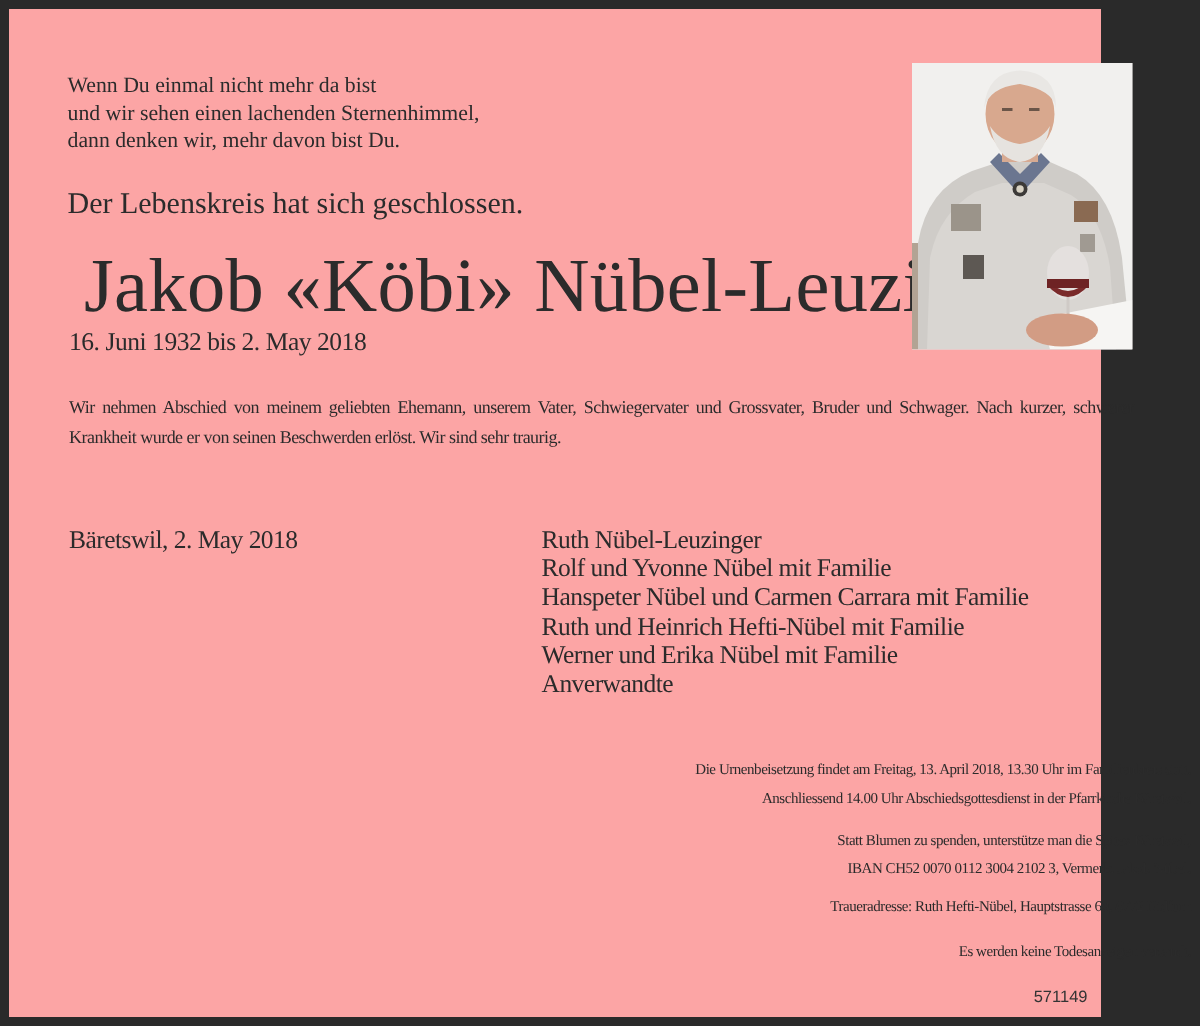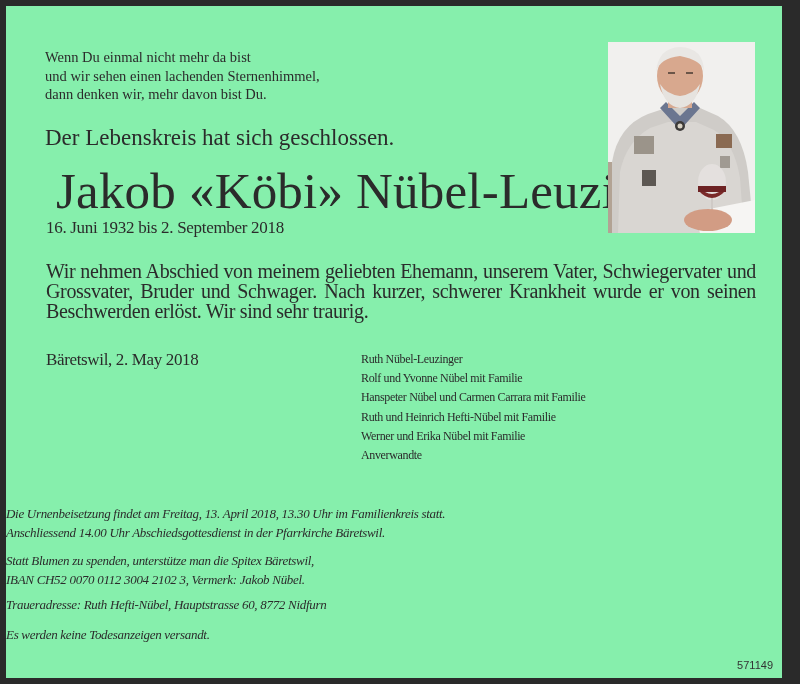--- a/index.html
+++ b/index.html
@@ -7,73 +7,73 @@
       width: 800px; height: 684px;
       background: #2a2a2a;
       position: relative;
       overflow: hidden;
       font-family: "Liberation Serif", "DejaVu Serif", serif;
       color: #2b2b2b;
     }
     .sheet {
       position: absolute;
       left: 6px; top: 6px;
-      width: 776px; height: 672px;
-      background: #86efac;
+      width: 696px; height: 672px;
+      background: #fca5a5;
+      padding-left: 32px;
     }
     .abs { position: absolute; white-space: nowrap; }
     .poem {
       left: 39px; top: 42px;
       font-size: 14.5px; line-height: 18.5px;
     }
     .poem div { white-space: nowrap; }
     .circle {
       left: 39px; top: 119px;
-      font-size: 23px;
+      font-size: 20px;
     }
     .name {
       left: 50px; top: 162px;
       font-size: 51px; letter-spacing: 0.2px;
       line-height: 46px;
     }
     .dates {
       left: 40px; top: 212px;
       font-size: 17px; letter-spacing: -0.3px;
     }
     .photo {
       left: 602px; top: 36px;
       width: 147px; height: 191px;
       background: linear-gradient(180deg, #f4f3f1 0%, #eeedeb 40%, #e4e2df 100%);
       overflow: hidden;
     }
     .photo svg { display: block; }
     .message {
       left: 40px; top: 255px;
       width: 710px;
-      font-size: 20px; line-height: 20px;
+      font-size: 12px; line-height: 20px;
       text-align: justify;
       white-space: normal;
       letter-spacing: -0.35px;
     }
     .place {
       left: 40px; top: 344px;
       font-size: 17px; letter-spacing: -0.35px;
     }
     .mourners {
       left: 355px; top: 344px;
-      font-size: 12px; line-height: 19.2px;
+      font-size: 17px; line-height: 19.2px;
       letter-spacing: -0.35px;
     }
     .mourners div { white-space: nowrap; }
     .center-block {
       left: 0; width: 788px;
-      text-align: left;
-      font-size: 13px; line-height: 19px;
+      text-align: right;
+      font-size: 10px; line-height: 19px;
       letter-spacing: -0.3px;
-      font-style: italic;
     }
     .cb1 { top: 498px; }
     .cb2 { top: 545px; }
     .cb3 { top: 589px; }
     .cb4 { top: 619px; }
     .center-block div { white-space: nowrap; }
     .refnum {
       right: 9px; top: 653px;
       font-family: "Liberation Sans", "DejaVu Sans", sans-serif;
       font-size: 11px; color: #333;
@@ -87,21 +87,21 @@
   <div class="abs poem">
     <div>Wenn Du einmal nicht mehr da bist</div>
     <div>und wir sehen einen lachenden Sternenhimmel,</div>
     <div>dann denken wir, mehr davon bist Du.</div>
   </div>
 
   <div class="abs circle">Der Lebenskreis hat sich geschlossen.</div>
 
   <div class="abs name">Jakob «Köbi» Nübel-Leuzinger</div>
 
-  <div class="abs dates">16. Juni 1932 bis 2. September 2018</div>
+  <div class="abs dates">16. Juni 1932 bis 2. May 2018</div>
 
   <div class="abs photo">
     <svg width="147" height="191" viewBox="0 0 147 191">
       <rect x="0" y="0" width="147" height="191" fill="#f1f0ee"></rect>
 
       <path d="M2 191 L4 120 Q10 84 40 72 L58 66 L92 66 L110 74 Q134 88 140 130 L146 191 Z" fill="#cfccc8"></path>
       <path d="M10 191 L12 130 Q18 100 42 86 L60 80 L88 80 L106 88 Q126 100 132 136 L136 191 Z" fill="#d9d6d2"></path>
 
       <rect x="26" y="94" width="20" height="18" fill="#9b948a"></rect>
       <rect x="34" y="128" width="14" height="16" fill="#5d5853"></rect>

